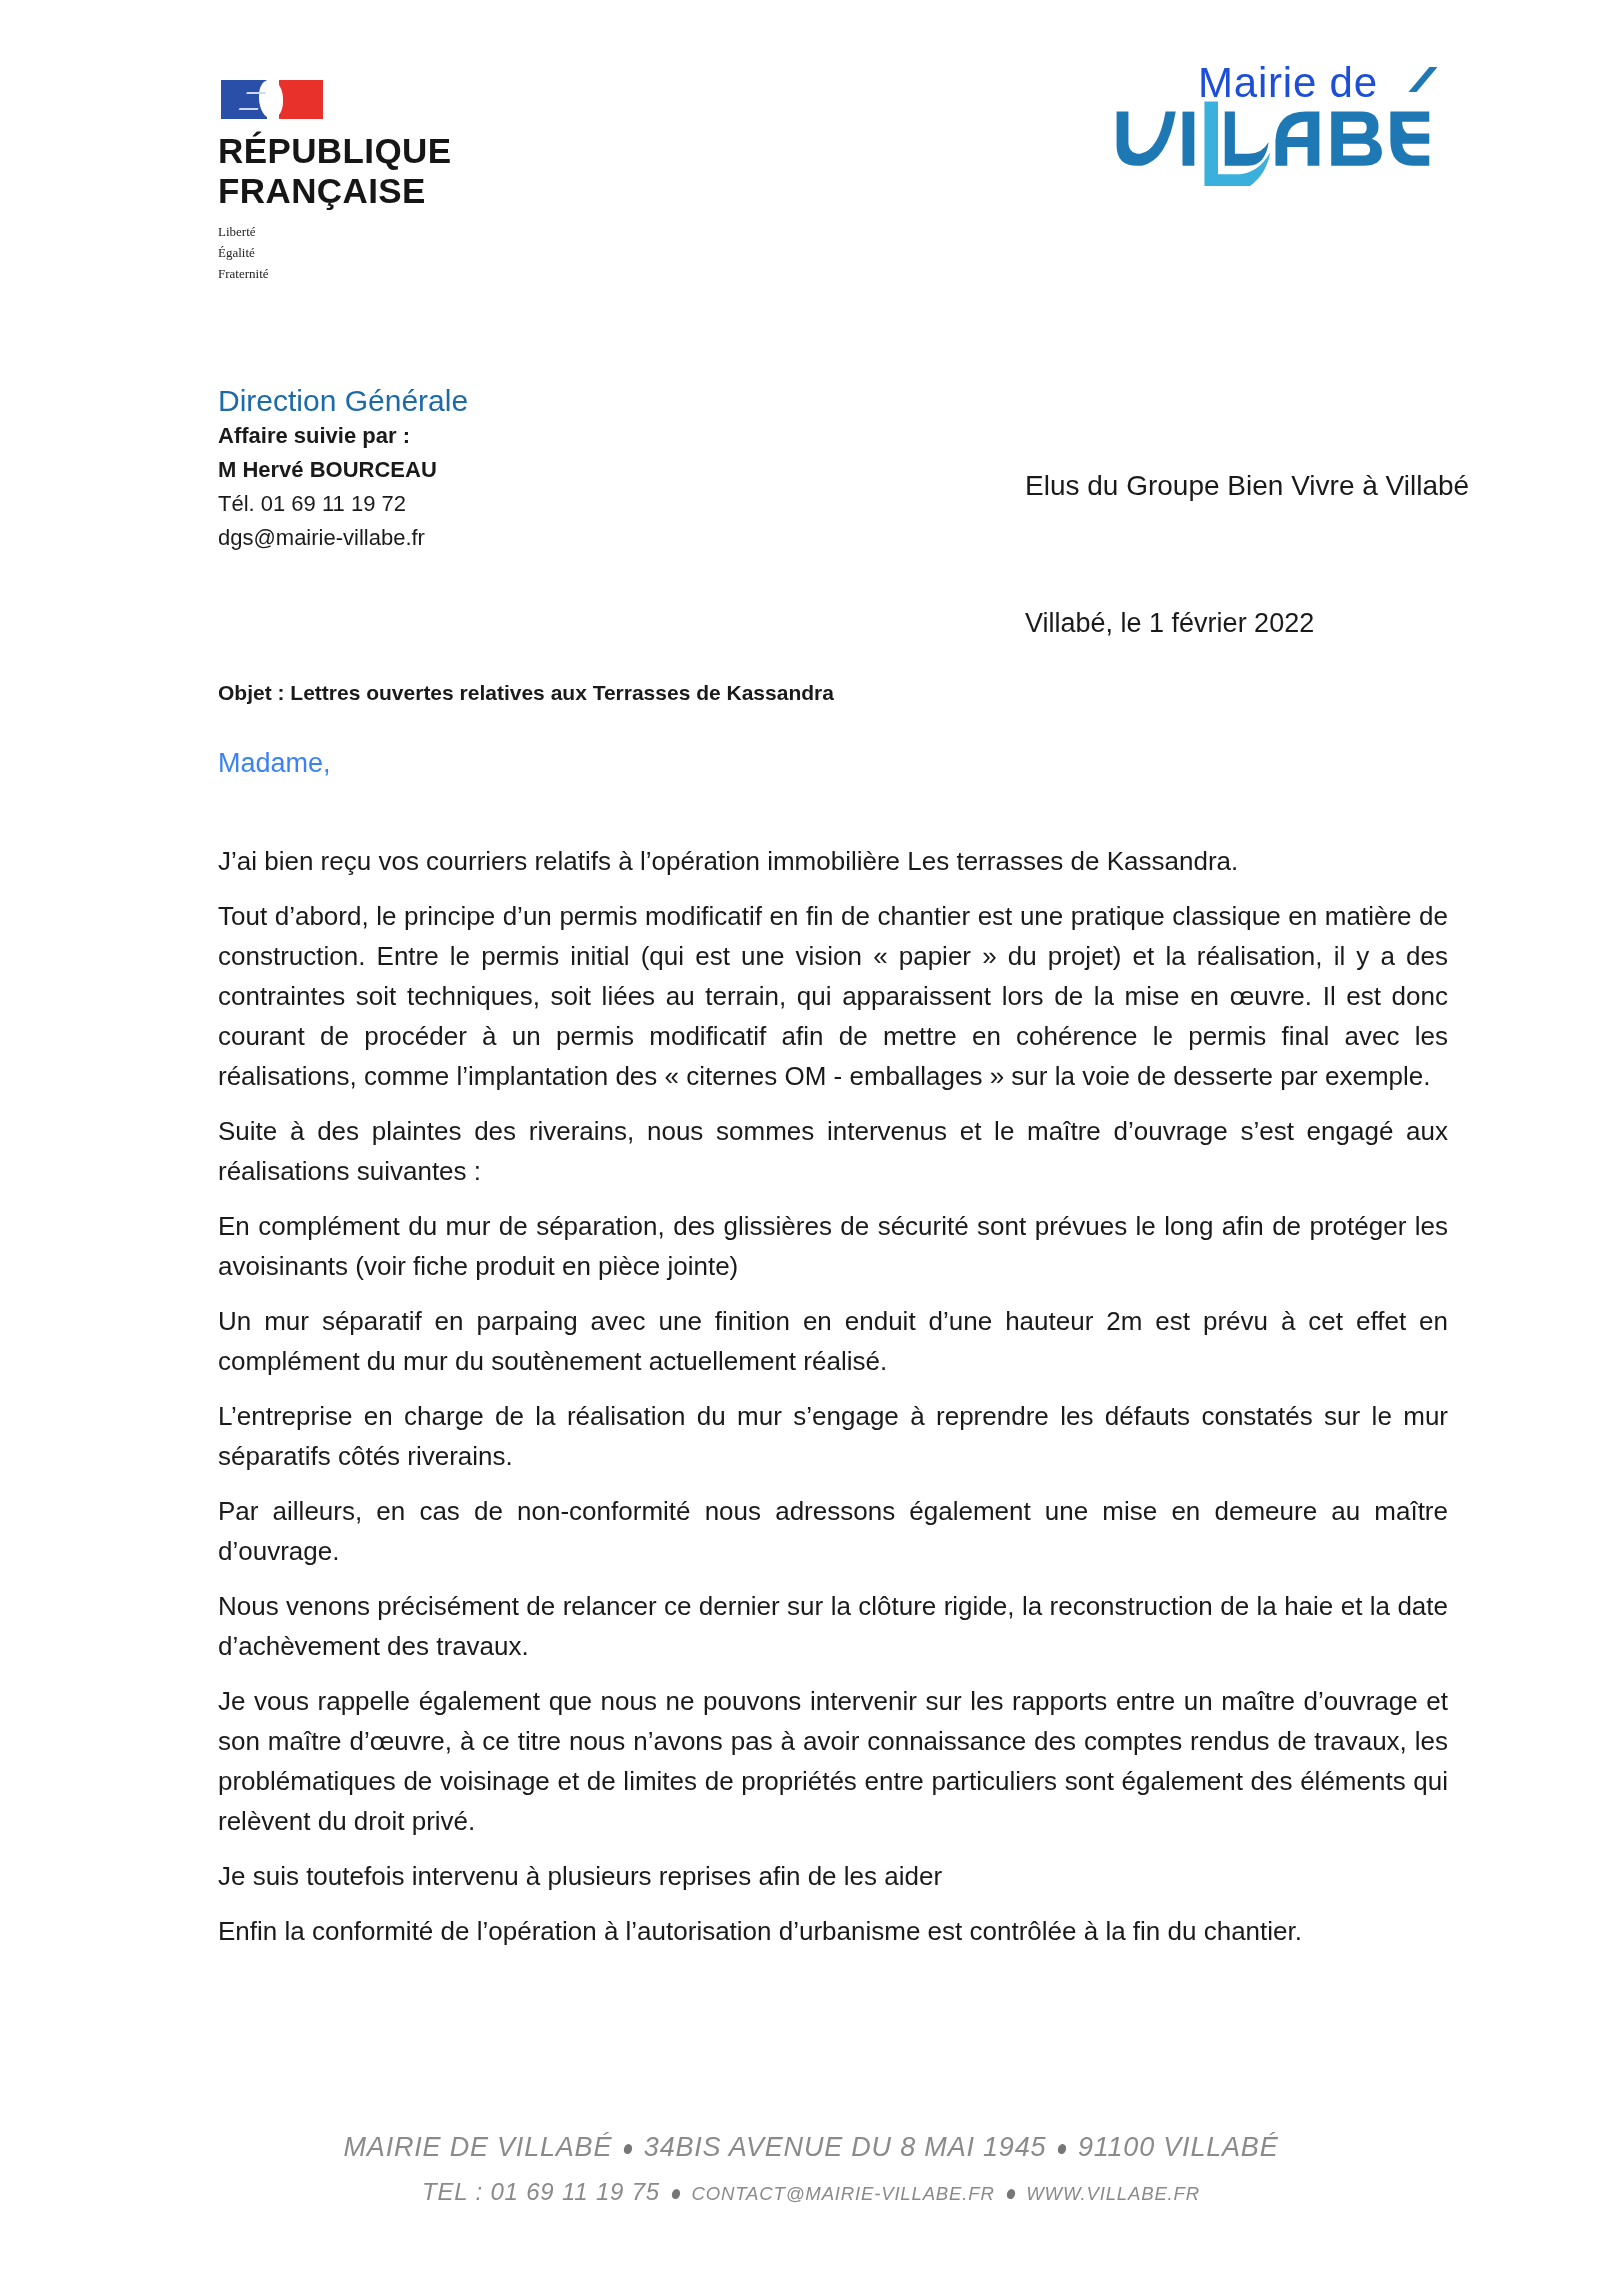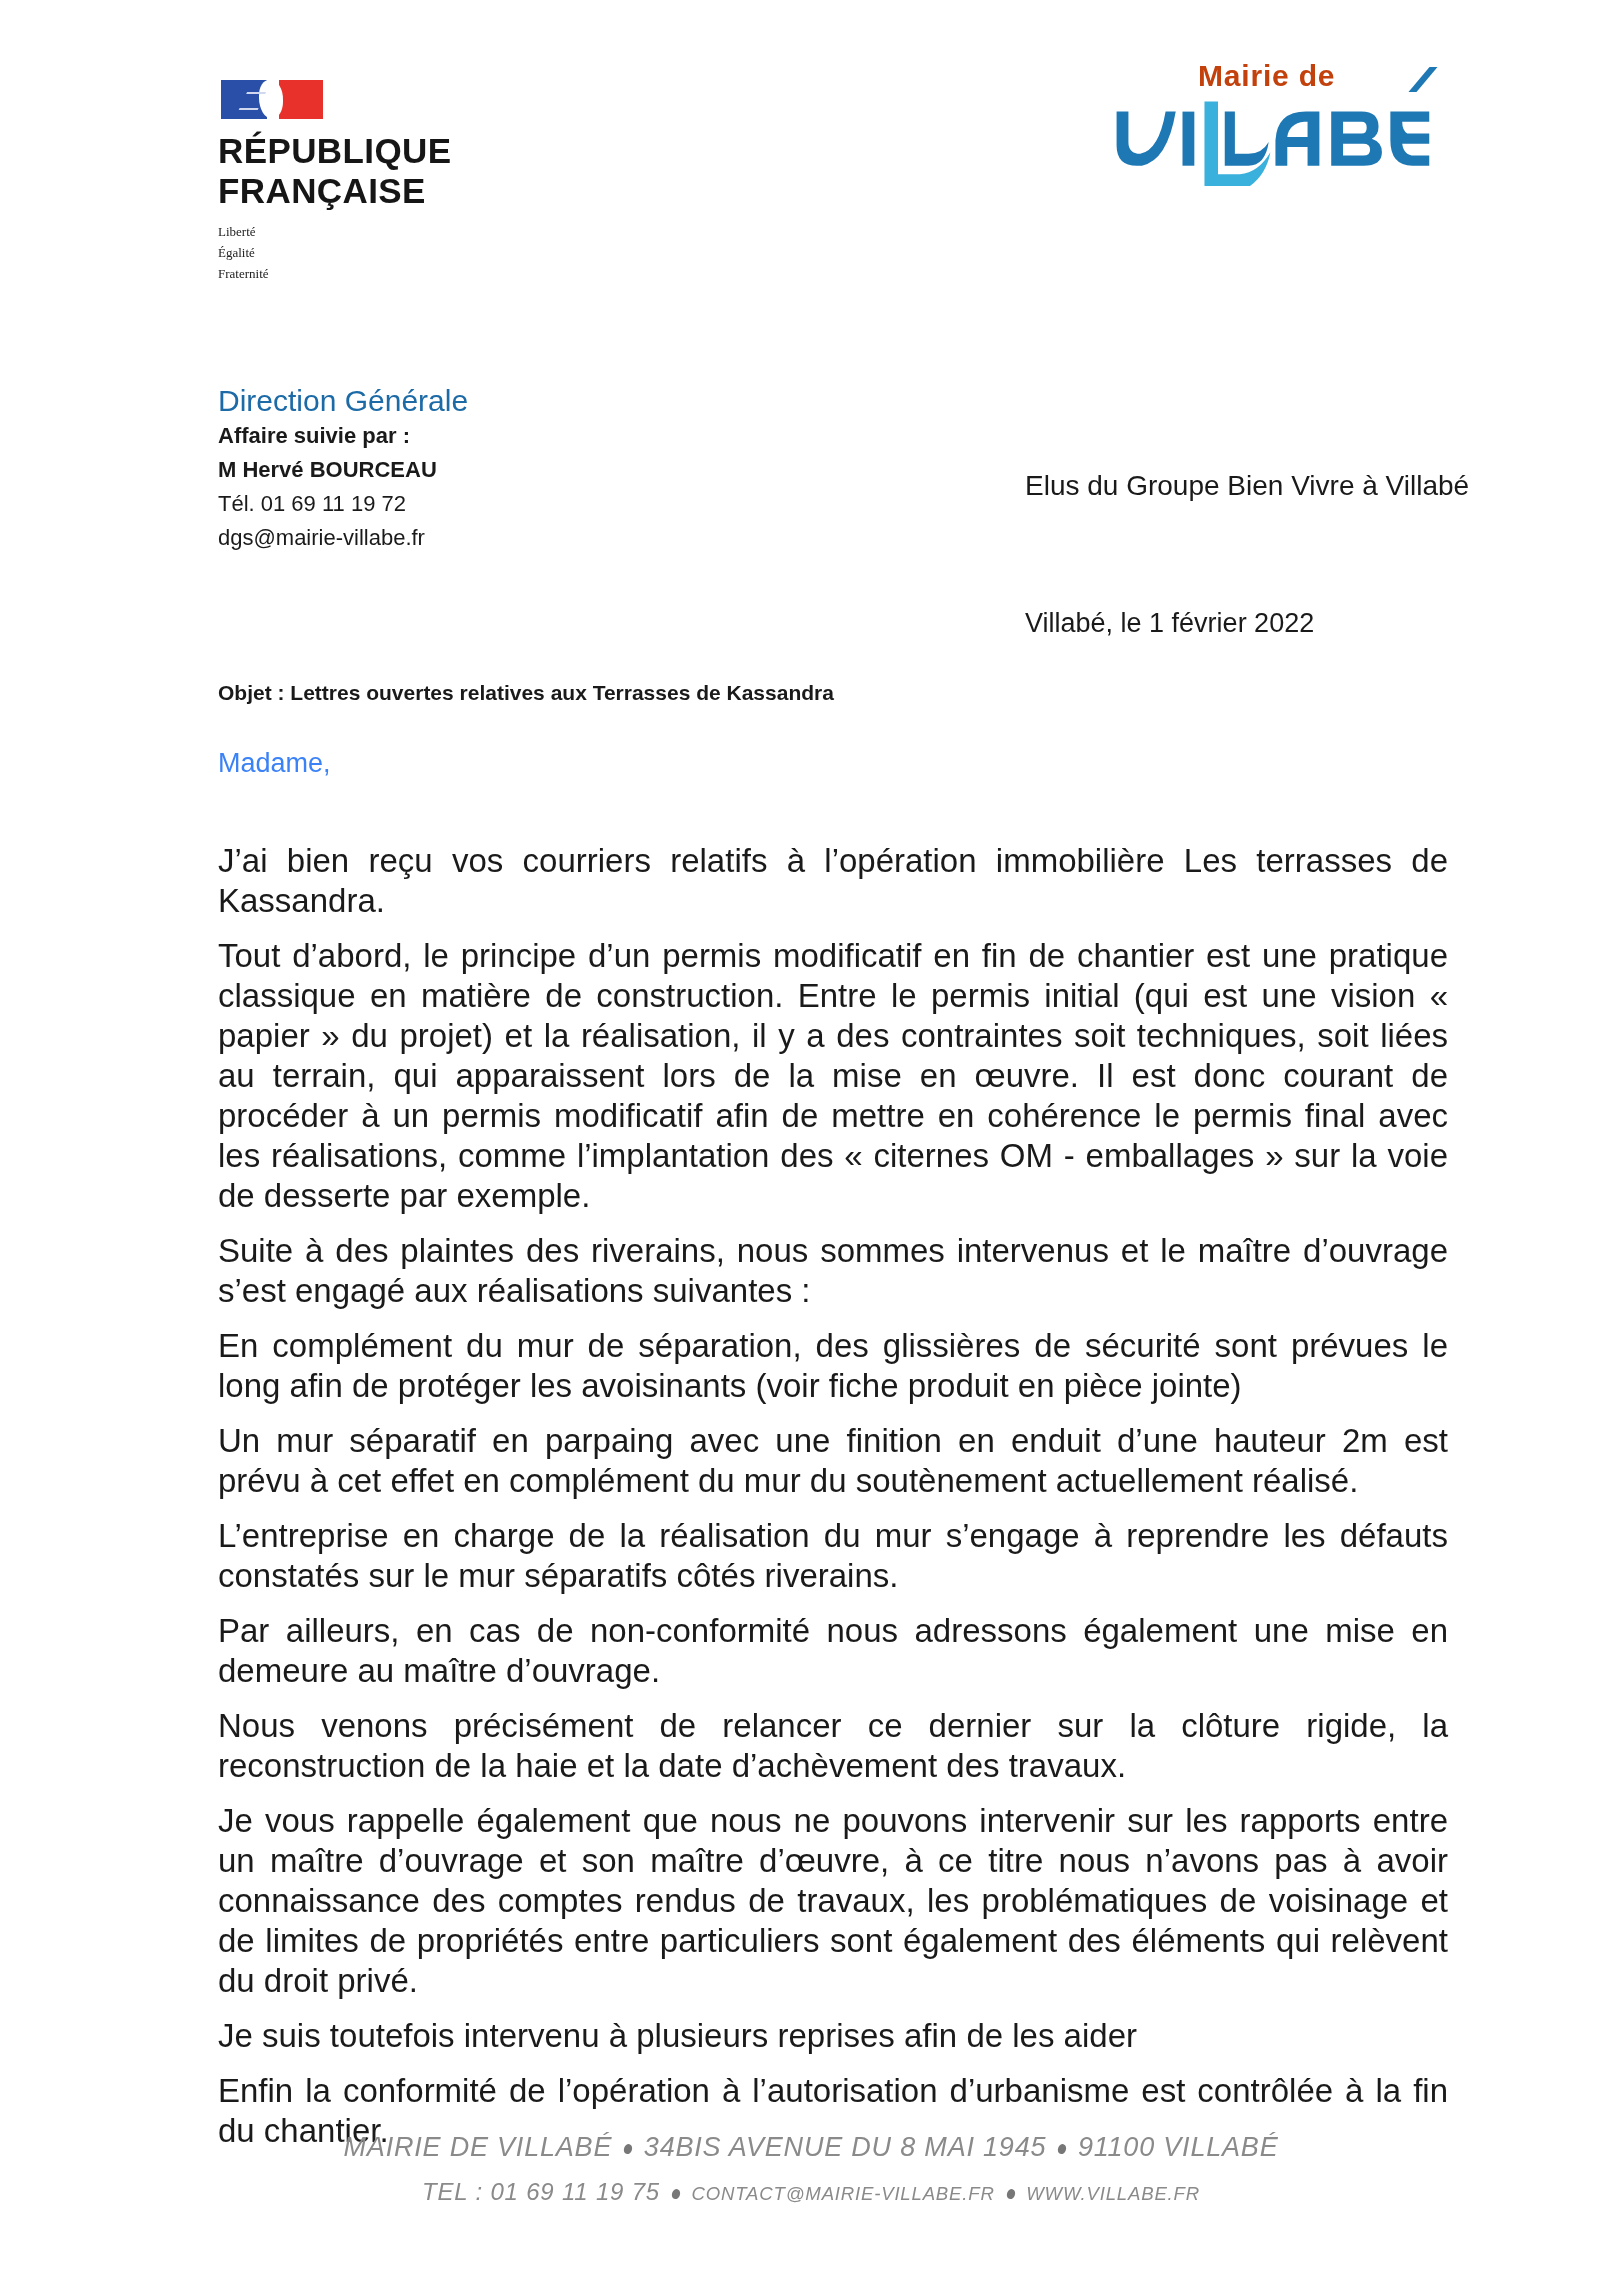--- a/index.html
+++ b/index.html
@@ -13,37 +13,37 @@
   .rf-flag .red  { position: absolute; left: 61px; top: 0; width: 44px; height: 39px; background: #e8312a; }
   .rf-flag .mid  { position: absolute; left: 41px; top: 0; width: 24px; height: 39px; background: #ffffff; border-radius: 40% 50% 45% 55%; }
   .rf-flag .profile { position: absolute; left: 25px; top: 12px; width: 18.6px; height: 13.5px;
       border-top: 2.5px solid #cfd8ee; border-bottom: 2.5px solid #cfd8ee; transform: skewX(-25deg); }
   .rf-name { margin-top: 12px; font-weight: bold; font-size: 35px; line-height: 40px; color: #161616; letter-spacing: 0.4px; }
   .rf-motto { margin-top: 10px; font-family: "Liberation Serif", "DejaVu Serif", serif; 
               font-size: 13px; line-height: 21px; color: #222; }
 
   
   .vlogo { position: absolute; left: 1098px; top: 59px; width: 355px; height: 127px; }
-  .vlogo .mairie { position: absolute; left: 100px; top: 0; font-weight: bold; font-size: 30px; color: #c2410c; letter-spacing: 0.8px; }
+  .vlogo .mairie { position: absolute; left: 100px; top: 0; font-weight: normal; font-size: 42px; color: #1d4ed8; letter-spacing: 0.8px; }
   .vlogo .accent1 { position: absolute; left: 321px; top: 8.4px; width: 8.4px; height: 25px; background: #1e78b4; transform: skewX(-40deg); }
   .vlogo svg { position: absolute; left: 0; top: 34px; }
 
   
   .sender { position: absolute; left: 218px; top: 382px; }
   .sender .dept { font-size: 30px; color: #1c6aa6; line-height: 37px; }
   .sender .line { font-size: 22px; line-height: 34px; color: #1a1a1a; }
   .sender .bold { font-weight: bold; }
 
   .recipient { position: absolute; left: 1025px; top: 470px; font-size: 28px; color: #1a1a1a; }
   .date { position: absolute; left: 1025px; top: 608px; font-size: 27px; color: #1a1a1a; }
 
   .subject { position: absolute; left: 218px; top: 681px; font-weight: bold; font-size: 21px; color: #1a1a1a; }
   .salutation { position: absolute; left: 218px; top: 748px; font-size: 27px; color: #3b82f6; }
 
-  .body { position: absolute; left: 218px; top: 841px; width: 1230px; font-size: 33px; line-height: 40px; color: #1a1a1a; }
+  .body { position: absolute; left: 218px; top: 841px; width: 1230px; font-size: 26px; line-height: 40px; color: #1a1a1a; }
   .body p { margin: 0 0 15px 0; text-align: justify; }
 
   .footer { position: absolute; left: 0; width: 1622px; text-align: center; font-style: italic; color: #8a8a8a; }
   .footer .l1 { top: 2132px; position: absolute; width: 100%; font-size: 27px; letter-spacing: 0.8px; }
   .footer .l2 { top: 2178px; position: absolute; width: 100%; font-size: 24px; letter-spacing: 0.8px; }
   .footer .l2 .small { font-size: 18.6px; }
   .bullet { display: inline-block; width: 7.6px; height: 10px; border-radius: 50%; background: #777; margin: 0 12px; vertical-align: middle; transform: rotate(20deg); }
 </style>
 </head>
 <body>

